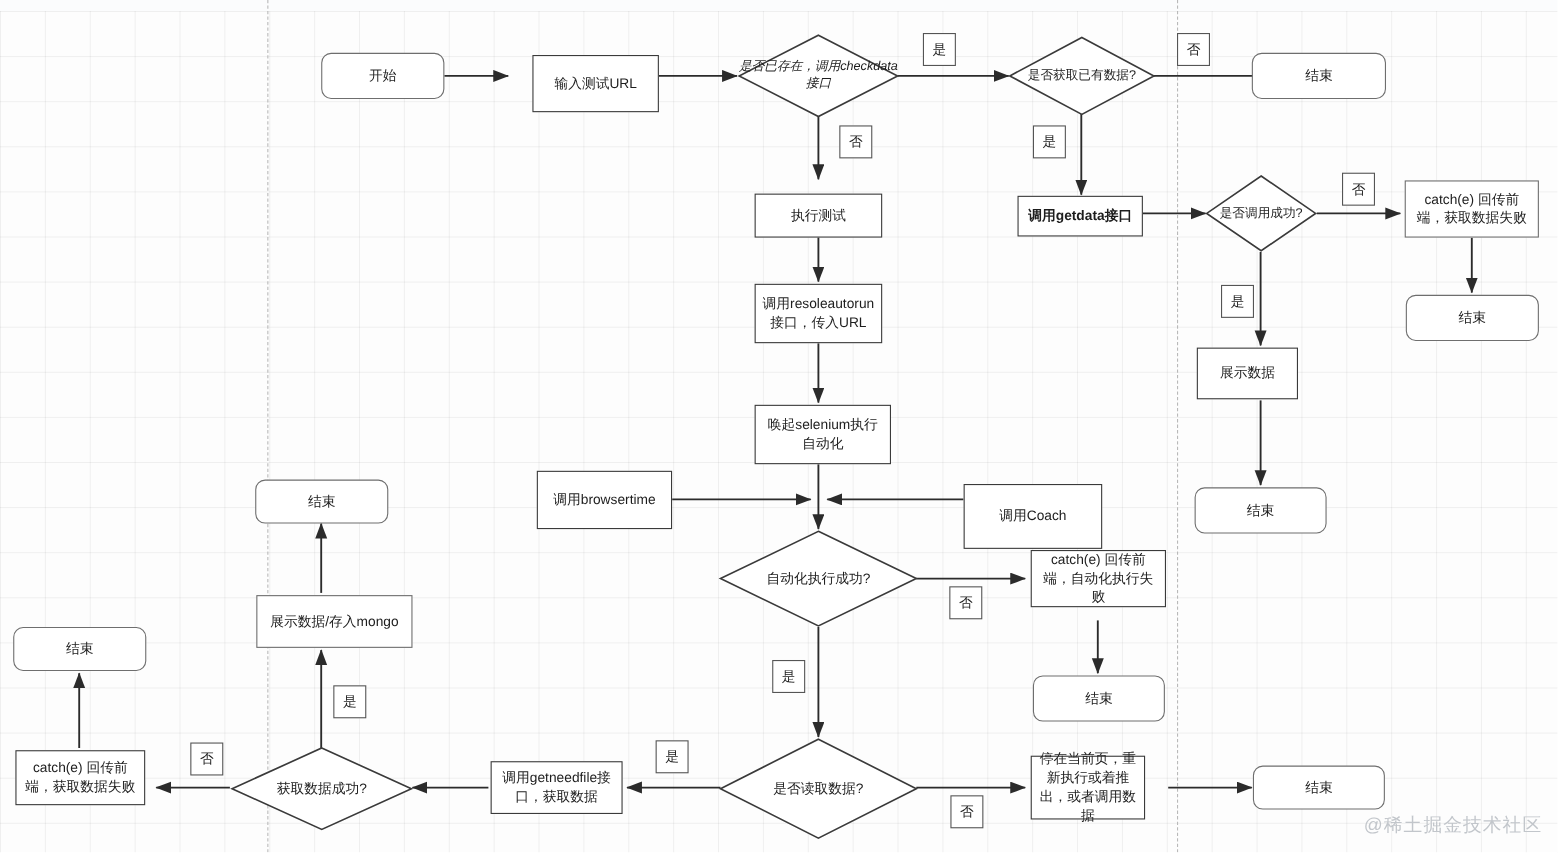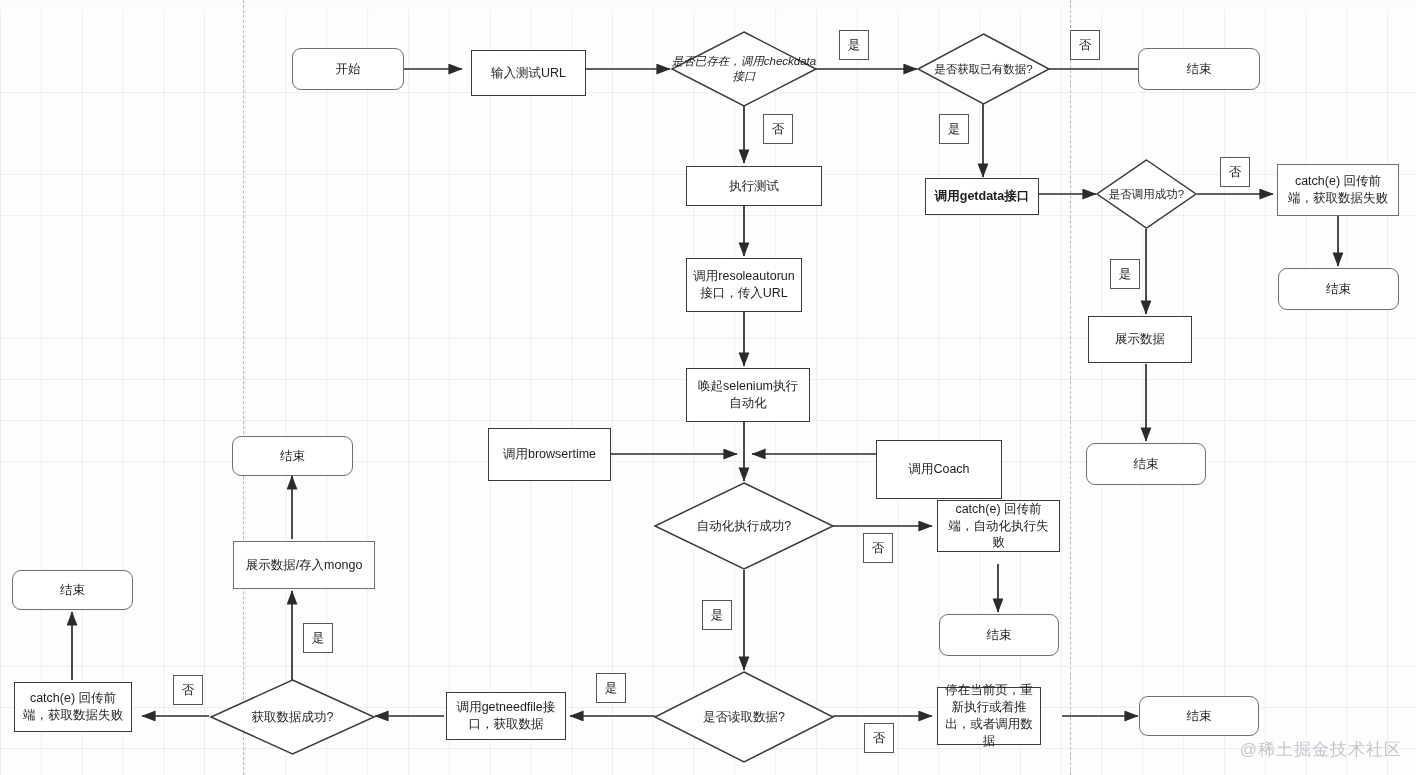--- a/index.html
+++ b/index.html
@@ -107,21 +107,21 @@
       <path d="M292,539 L292,476"></path>
 
       <path d="M209,716 L142,716"></path>
 
       <path d="M72,680 L72,612"></path>
     </g>
   </svg>
 
   <div class="node term" style="left:292px;top:48px;width:112px;height:42px;">开始</div>
 
-  <div class="node proc" style="left:471px;top:50px;width:115px;height:46px;">输入测试URL</div>
+  <div class="node proc" style="left:484px;top:50px;width:115px;height:52px;">输入测试URL</div>
 
   <div class="dia" style="left:671px;top:31px;width:146px;height:76px;font-style:italic;">
     <svg width="146" height="76" viewBox="0 0 146 76">
       <polygon points="73,1 145,38 73,75 1,38" fill="#ffffff" stroke="#3a3a3a" stroke-width="1.5"></polygon>
     </svg>
     <div class="dtxt" style="font-size:11.5px;">是否已存在，调用checkdata接口</div>
   </div>
 
   <div class="lbl" style="left:839px;top:30px;width:30px;height:30px;">是</div>
 
@@ -133,42 +133,42 @@
   </div>
 
   <div class="lbl" style="left:1070px;top:30px;width:30px;height:30px;">否</div>
 
   <div class="node term" style="left:1138px;top:48px;width:122px;height:42px;">结束</div>
 
   <div class="lbl" style="left:763px;top:114px;width:30px;height:30px;">否</div>
 
   <div class="lbl" style="left:939px;top:114px;width:30px;height:30px;">是</div>
 
-  <div class="node proc" style="left:686px;top:166px;width:136px;height:40px;">执行测试</div>
+  <div class="node proc" style="left:686px;top:176px;width:116px;height:40px;">执行测试</div>
 
   <div class="node proc" style="left:925px;top:178px;width:114px;height:37px;font-weight:bold;">调用getdata接口</div>
 
   <div class="dia" style="left:1096px;top:159px;width:101px;height:70px;">
     <svg width="101" height="70" viewBox="0 0 101 70">
       <polygon points="50.5,1 100,35 50.5,69 1,35" fill="#ffffff" stroke="#3a3a3a" stroke-width="1.5"></polygon>
     </svg>
     <div class="dtxt" style="font-size:11.5px;">是否调用成功?</div>
   </div>
 
   <div class="lbl" style="left:1220px;top:157px;width:30px;height:30px;">否</div>
 
   <div class="node proc-gray" style="left:1277px;top:164px;width:122px;height:52px;">catch(e) 回传前端，获取数据失败</div>
 
   <div class="node term" style="left:1278px;top:268px;width:121px;height:42px;">结束</div>
 
   <div class="node proc" style="left:686px;top:258px;width:116px;height:54px;">调用resoleautorun接口，传入URL</div>
 
   <div class="lbl" style="left:1110px;top:259px;width:30px;height:30px;">是</div>
 
-  <div class="node proc" style="left:1088px;top:316px;width:104px;height:47px;">展示数据</div>
+  <div class="node proc" style="left:1088px;top:316px;width:92px;height:47px;">展示数据</div>
 
   <div class="node term" style="left:1086px;top:443px;width:120px;height:42px;">结束</div>
 
   <div class="node proc" style="left:686px;top:368px;width:124px;height:54px;">唤起selenium执行自动化</div>
 
   <div class="node proc" style="left:488px;top:428px;width:123px;height:53px;">调用browsertime</div>
 
   <div class="node proc" style="left:876px;top:440px;width:126px;height:59px;">调用Coach</div>
 
   <div class="node term" style="left:232px;top:436px;width:121px;height:40px;">结束</div>

